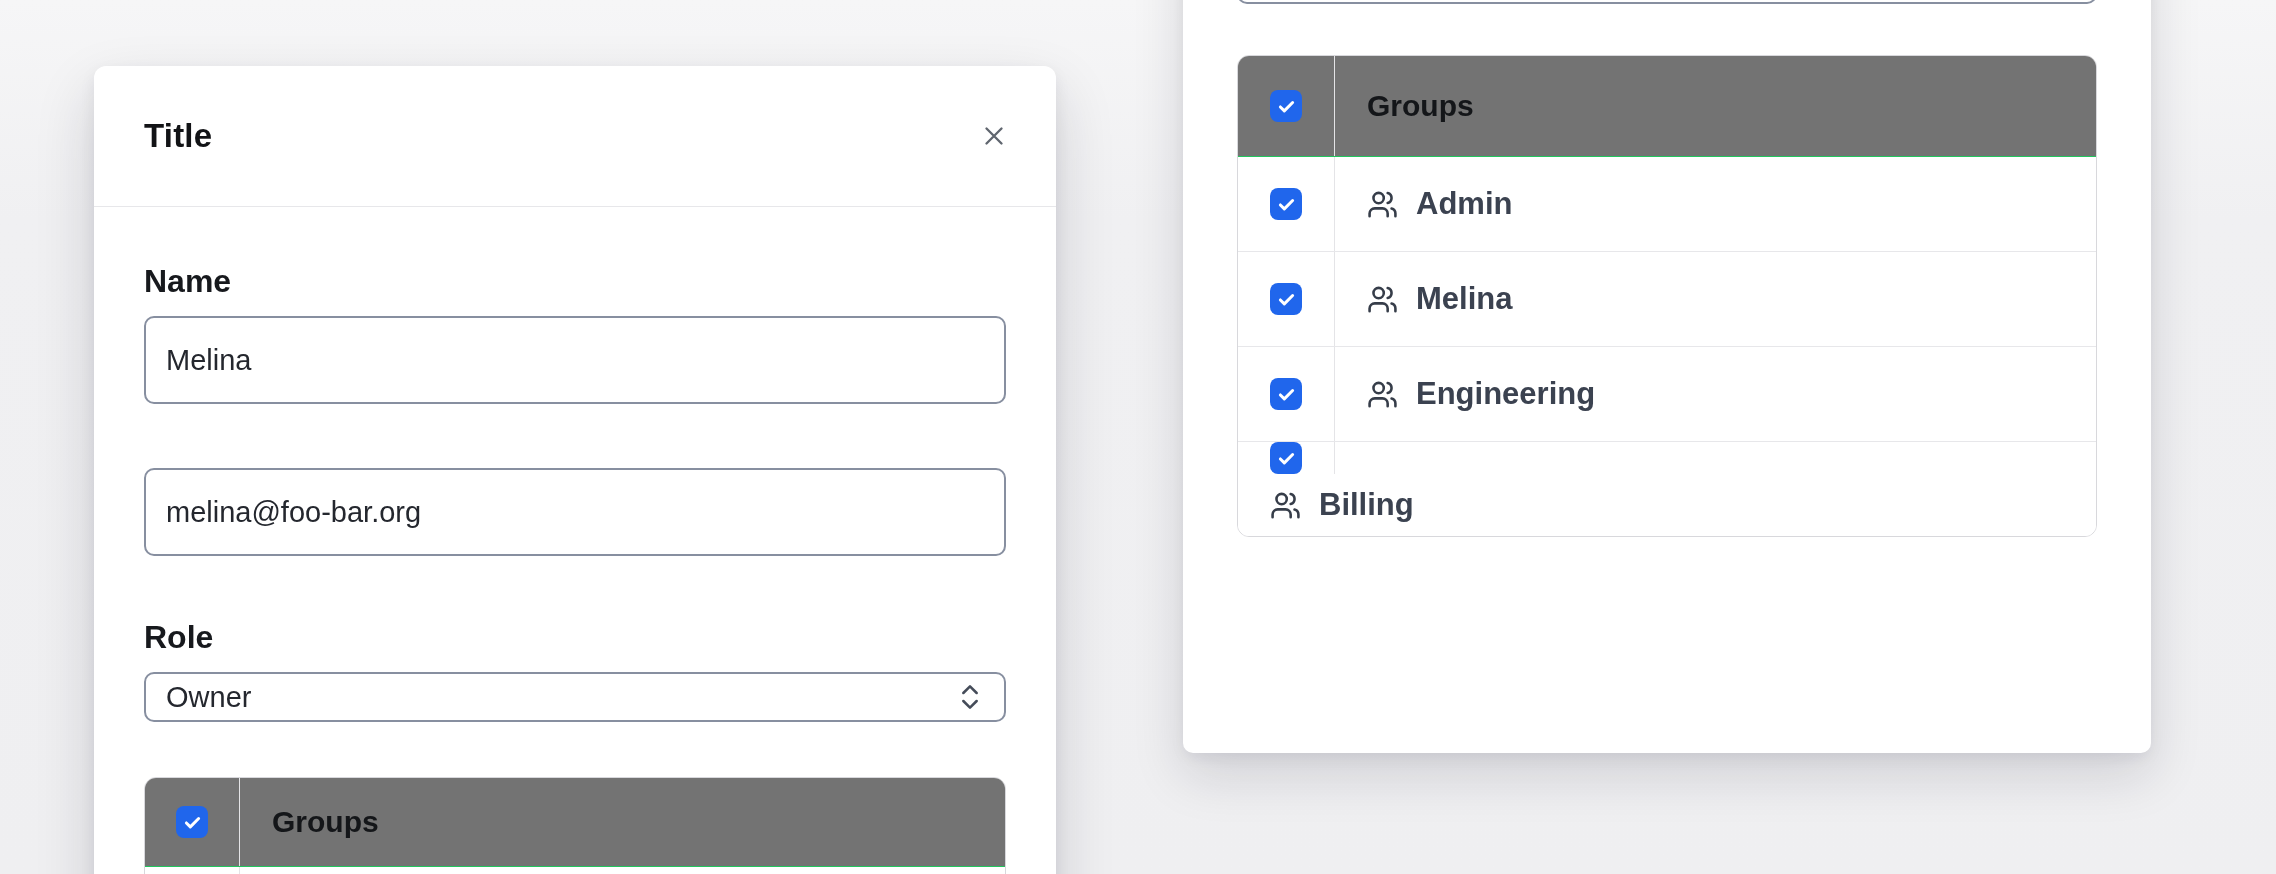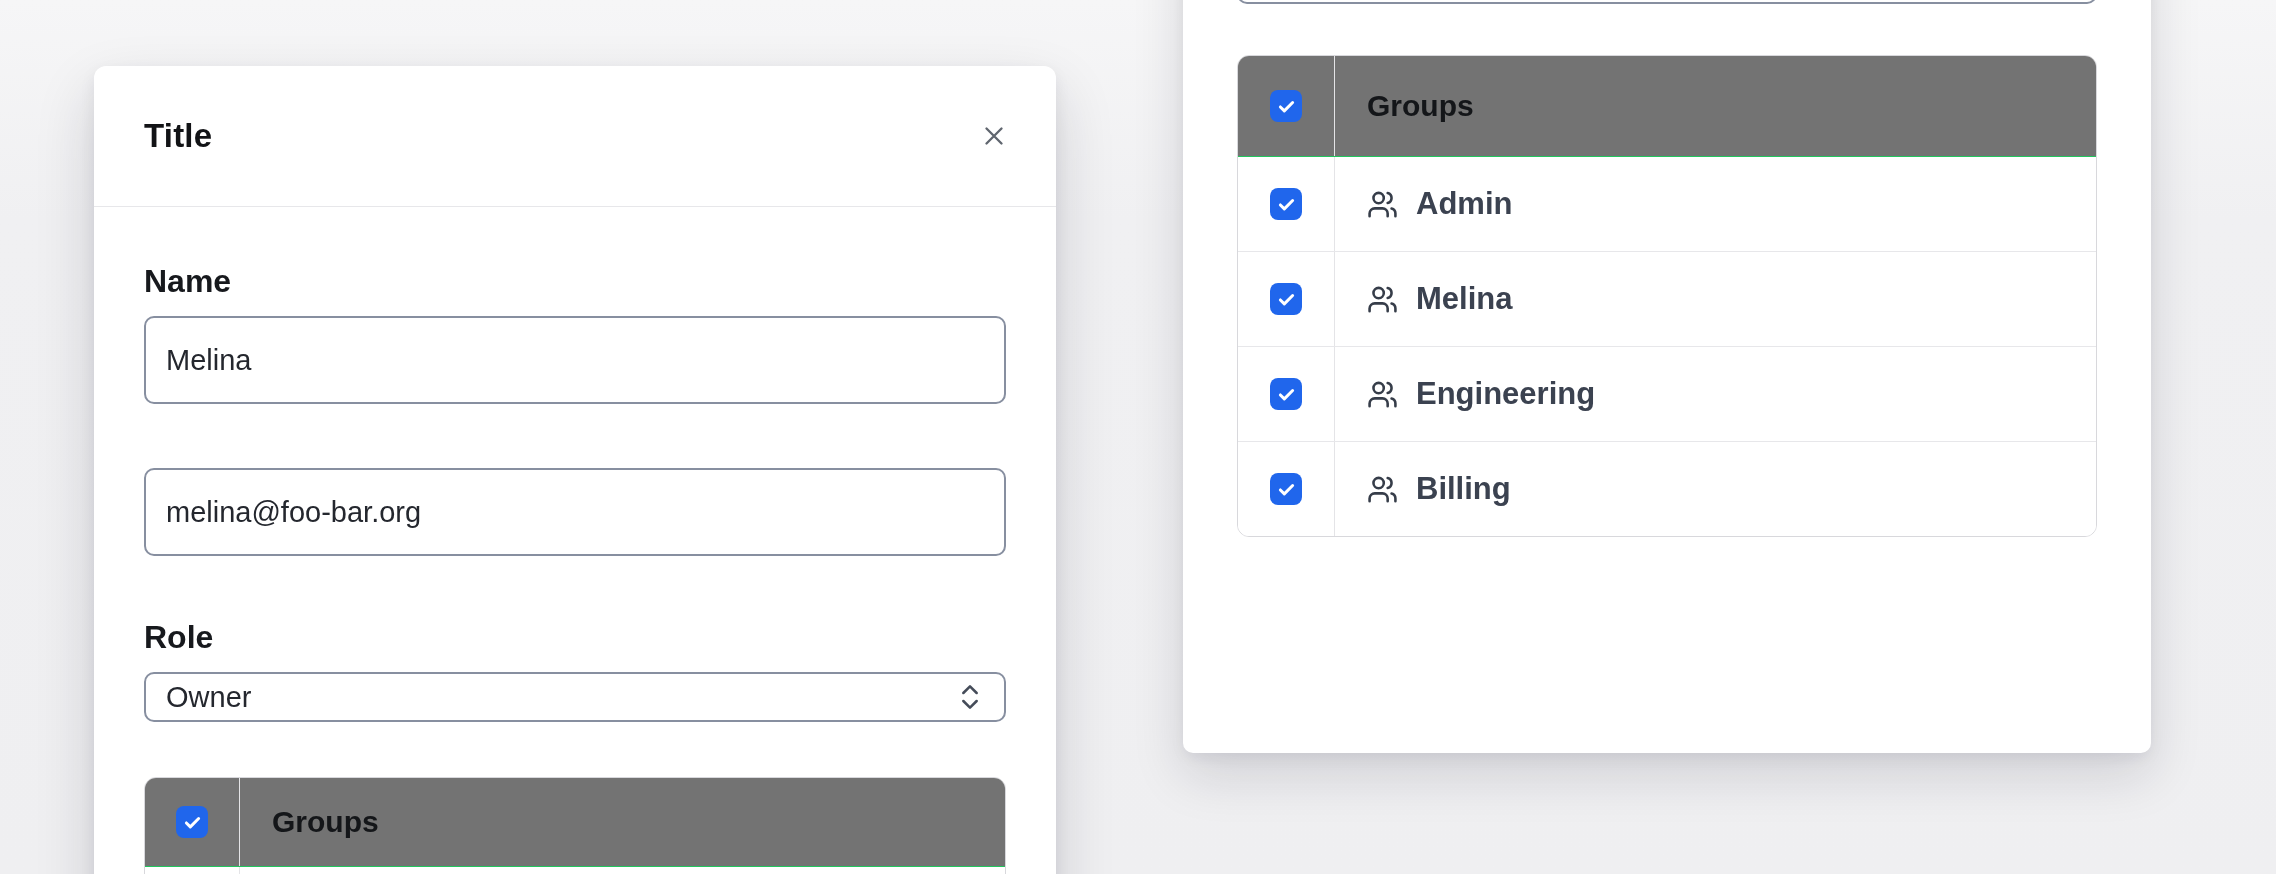--- a/index.html
+++ b/index.html
@@ -47,21 +47,21 @@
   }
   .modal .gtable{margin-top:55px;}
   .gt-header{display:flex;background:#737373;border-bottom:1px solid #22c55e;height:88px;}
   .gt-checkcell{
     flex:0 0 auto;width:94px;border-right:1px solid #e4e4e7;
     display:flex;align-items:center;justify-content:center;
   }
   .gt-labelcell{flex:1;display:flex;align-items:center;padding-left:32px;gap:18px;min-width:0;}
   .gt-header .gt-labelcell{font-size:30px;font-weight:700;color:#141619;}
   .gt-row{display:flex;height:94px;background:#fff;border-bottom:1px solid #e7e7ea;font-weight:bold;}
-  .gt-row:last-child{border-bottom:none;}
+  .gt-row:last-child{border-bottom:none;flex-direction:column;}
   .gt-row .gt-labelcell{font-size:31px;color:#3b4250;}
   .gt-sliver{display:flex;height:18px;background:#fff;}
   .gt-sliver .gt-checkcell{border-right:1px solid #e4e4e7;}
   .users{color:#363d49;flex:0 0 auto;}
   
   .checkbox{
     width:32px;height:32px;border-radius:8px;background:var(--accent,#2066ec);
     display:flex;align-items:center;justify-content:center;cursor:pointer;flex:0 0 auto;
   }
   

